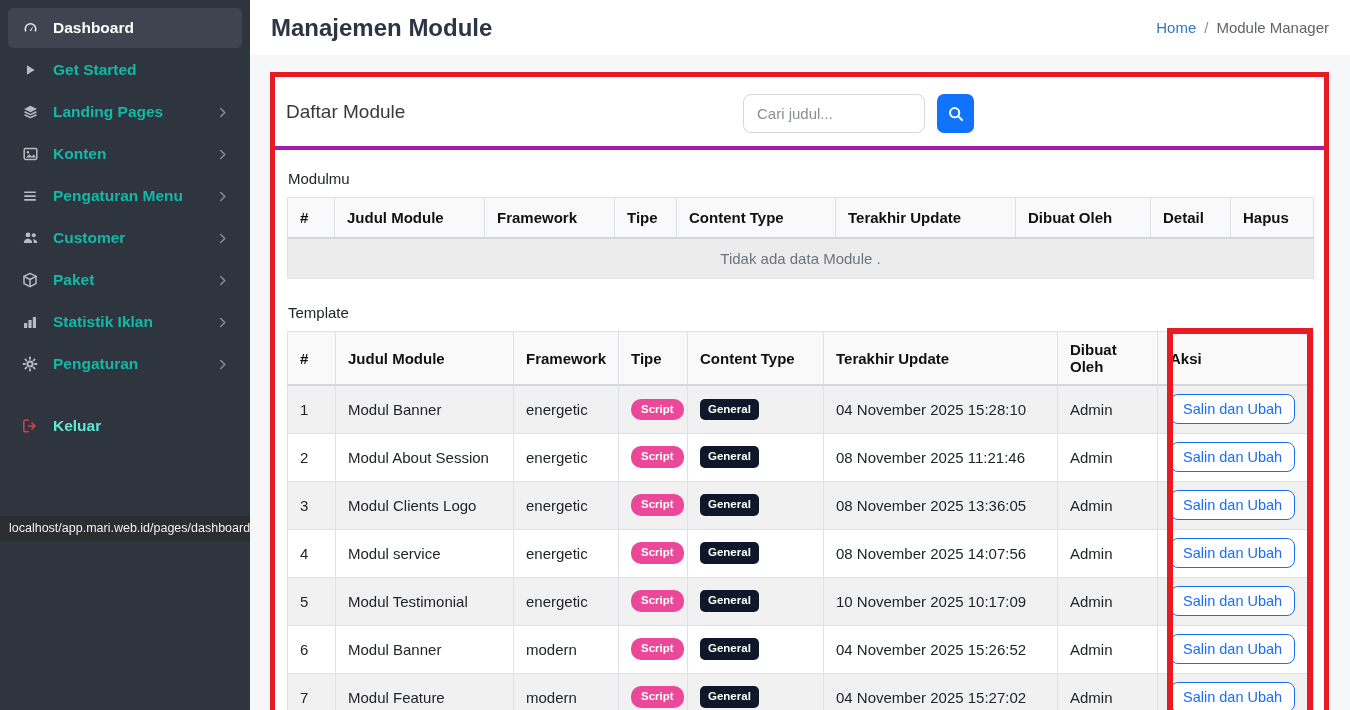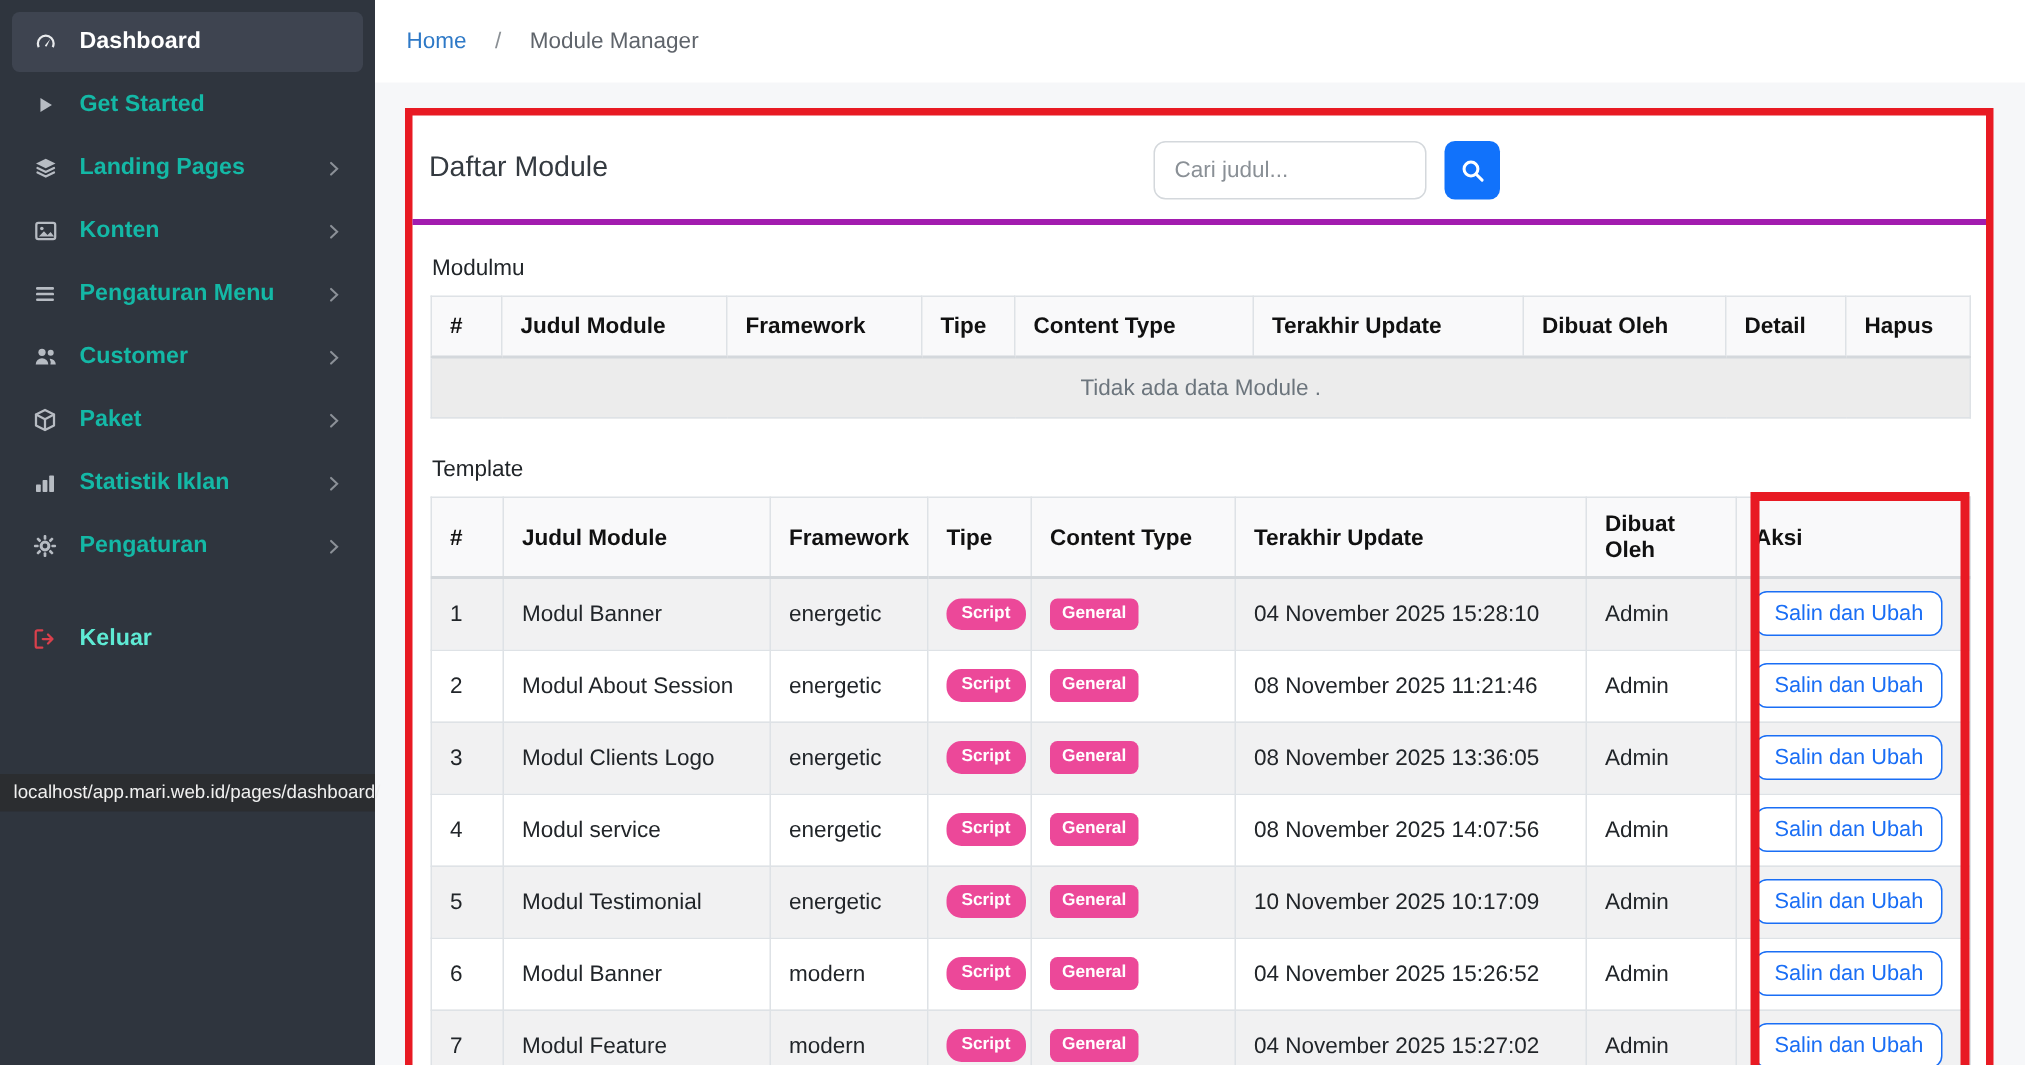--- a/index.html
+++ b/index.html
@@ -26,32 +26,32 @@
   
   .statusbar { position:absolute; left:0; bottom:0; width:250px; height:25px;
     background:#2b2d30; color:#f0f0f0; font-size:12.5px; line-height:25px;
     padding:0 9px; z-index:6; white-space:nowrap; }
 
   
   .main { position:absolute; left:250px; top:0; right:0; bottom:0; background:#f6f7f9; }
   .topbar { height:55px; background:#ffffff; display:flex; align-items:center;
     justify-content:space-between; padding:0 21px; }
   .page-title { font-size:24px; font-weight:700; color:#2d3446; }
-  .breadcrumb { font-size:15px; display:flex; gap:19px; align-items:center; }
+  .breadcrumb { font-size:15px; display:flex; gap:8px; align-items:center; }
   .breadcrumb a { color:#2e79c7; text-decoration:none; cursor:pointer; }
   .breadcrumb .sep { color:#8a8f94; }
   .breadcrumb .cur { color:#5f646b; }
 
   
   .card { position:absolute; left:20px; right:21px; top:72px; height:700px;
     background:#ffffff; border:5px solid #e81a23; }
   .card-header { height:73px; border-bottom:4px solid #a21caf; position:relative;
     display:flex; align-items:center; padding:0 11px; }
   .card-title { font-size:19px; color:#343a40; }
-  .search-group { position:absolute; left:494px; top:17px; display:flex; gap:12px; }
+  .search-group { position:absolute; left:468px; top:17px; display:flex; gap:12px; }
   .search-input { width:182px; height:39px; border:1px solid #d4d8dc; border-radius:8px;
     padding:0 13px; font-size:15px; color:#333; outline:none;
     font-family:"Liberation Sans", sans-serif; }
   .search-input::placeholder { color:#8a9096; }
   .search-btn { width:37px; height:39px; background:#1172fb; border:none; border-radius:7px;
     display:flex; align-items:center; justify-content:center; cursor:pointer; }
 
   .card-body { padding:12px; }
   .section-label { font-size:15px; color:#212529; margin:8px 0 10px 1px; }
   .section-label.second { margin-top:25px; }
@@ -61,21 +61,21 @@
     border:1px solid #dee2e6; border-bottom:2px solid #d4d8dc;
     padding:9px 12px; height:40px; }
   td { border:1px solid #dee2e6; padding:8px 12px; color:#212529; height:48px;
     vertical-align:middle; background:#fff; }
   tr.striped td { background:#f1f1f2; }
   td.empty-cell { background:#ececec; text-align:center; color:#6c757d; height:41px; }
 
   .badge { display:inline-block; color:#fff; font-weight:700; font-size:11.5px;
     line-height:1; }
   .badge.script { background:#ec4899; padding:5px 10px; border-radius:10px; }
-  .badge.general { background:#ec4899; padding:5px 8px; border-radius:5px; }
+  .badge.general { background:#0f172a; padding:5px 8px; border-radius:5px; }
 
   .copy-btn { background:#fff; border:1px solid #1a6ef5; color:#1a6ef5; font-size:14.5px;
     padding:6px 12px; border-radius:8px; cursor:pointer;
     font-family:"Liberation Sans", sans-serif; }
 
   
   .aksi-highlight { position:absolute; left:917px; top:328px; width:146px; height:395px;
     border:6px solid #e81a23; z-index:5; pointer-events:none; background:transparent; }
 
   svg { display:block; }
@@ -226,20 +226,21 @@
           </svg>
         </span>
       <span class="lbl">Keluar</span>
     </div>
   </aside>
 
   <div class="statusbar">localhost/app.mari.web.id/pages/dashboard/</div>
 
   <main class="main">
     <div class="topbar">
+      <h1 class="page-title">Manajemen Module</h1>
       <div class="breadcrumb">
         <a>Home</a>
         <span class="sep">/</span>
         <span class="cur">Module Manager</span>
       </div>
     </div>
 
     <div class="card">
       <div class="card-header">
         <div class="card-title">Daftar Module</div>

